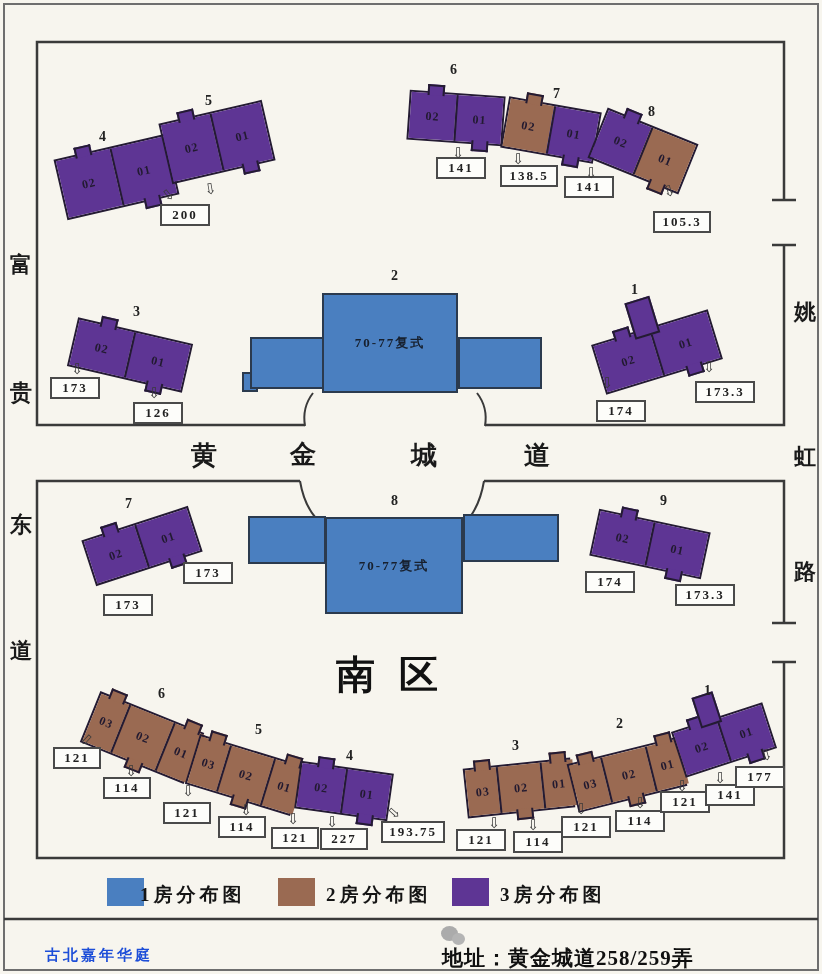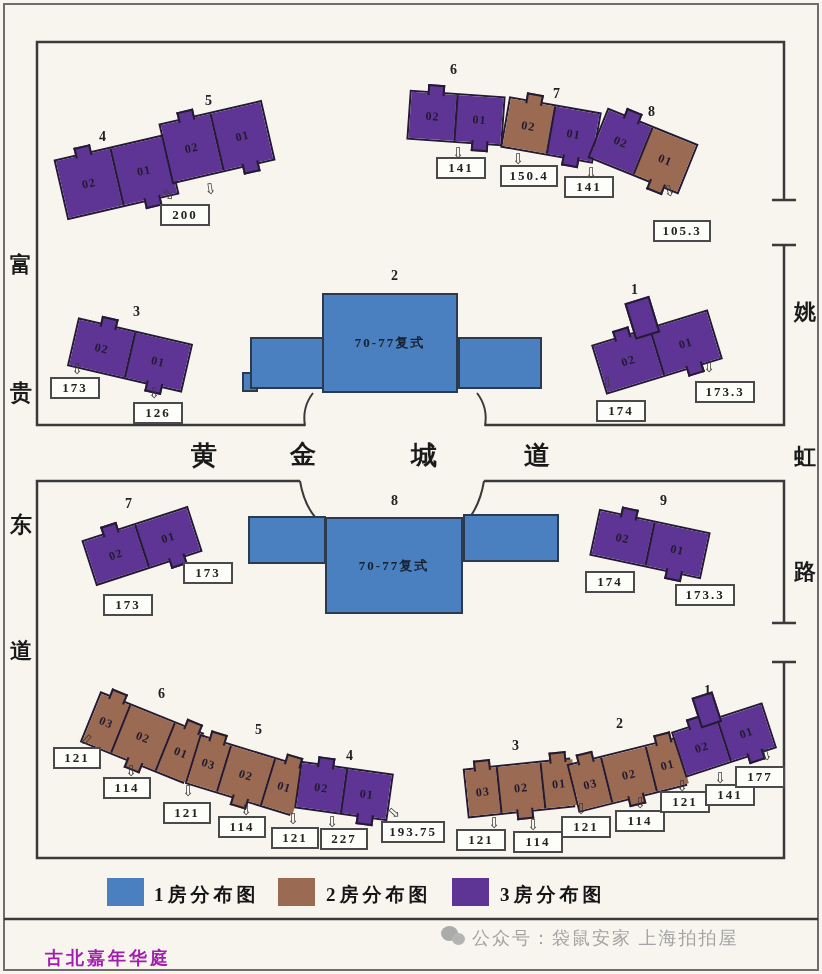--- a/index.html
+++ b/index.html
@@ -31,72 +31,73 @@
   .ztitle{position:absolute;font-weight:bold;color:#111;white-space:nowrap;}
   .ztitle.north{left:332px;top:204px;font-size:41px;letter-spacing:26px;}
   .ztitle.south{left:336px;top:648px;font-size:39px;letter-spacing:24px;}
   .schar{position:absolute;font-weight:bold;color:#1a1a1a;}
   .schar.mid{font-size:26px;}
   .schar.side{font-size:22px;}
   .legend{position:absolute;left:0;top:872px;width:822px;height:42px;}
   .legend .sw{position:absolute;width:37px;height:28px;top:6px;}
   .legend .ltext{position:absolute;top:10px;font-weight:bold;font-size:19px;letter-spacing:4px;color:#151515;}
   .bottombar{position:absolute;left:0;top:922px;width:822px;height:52px;}
-  .cname{position:absolute;left:45px;top:24px;font-weight:bold;font-size:18px;letter-spacing:3px;color:#a21caf;}
+  .cname{position:absolute;left:45px;top:24px;font-weight:bold;font-size:15px;letter-spacing:3px;color:#1d4ed8;}
   .addr{position:absolute;left:442px;top:22px;font-weight:bold;font-size:21px;letter-spacing:1px;color:#101010;}
   .wmark{position:absolute;left:472px;top:4px;font-size:18px;letter-spacing:2px;color:#a3a3a3;}
   .wicon{position:absolute;left:441px;top:4px;width:28px;height:22px;}
   .wicon .c1{position:absolute;left:0;top:0;width:17px;height:15px;border-radius:50%;background:#ababab;}
   .wicon .c2{position:absolute;left:11px;top:7px;width:13px;height:12px;border-radius:50%;background:#b4b4b4;}
 </style>
 </head>
 <body>
 
 <div id="diagram">
 
   <svg class="lines" width="822" height="974" viewBox="0 0 822 974">
     <rect x="4" y="4" width="814" height="966" fill="none" stroke="#6e6e6e" stroke-width="2"></rect>
     <path d="M784,200 V42 H37 V425 H305 M485,425 H784 V245 M772,200 H796 M772,245 H796" fill="none" stroke="#3a3a3a" stroke-width="2.5"></path>
     <path d="M305,426 C303,414 306,402 313,393 M485,426 C487,414 484,402 477,393" fill="none" stroke="#3a3a3a" stroke-width="2"></path>
     <path d="M784,623 V481 H484 M300,481 H37 V858 H784 V662 M772,623 H796 M772,662 H796" fill="none" stroke="#3a3a3a" stroke-width="2.5"></path>
     <path d="M300,481 C302,493 306,506 315,517 M484,481 C482,493 478,506 470,517" fill="none" stroke="#3a3a3a" stroke-width="2"></path>
     <path d="M4,919 H818" fill="none" stroke="#3a3a3a" stroke-width="2.5"></path>
   </svg>
 
+  <div class="ztitle south">南区</div>
 
   <div class="schar side" style="left:10px;top:250px;">富</div>
   <div class="schar side" style="left:10px;top:378px;">贵</div>
   <div class="schar side" style="left:10px;top:510px;">东</div>
   <div class="schar side" style="left:10px;top:636px;">道</div>
 
   <div class="schar mid" style="left:191px;top:438px;">黄</div>
   <div class="schar mid" style="left:290px;top:437px;">金</div>
   <div class="schar mid" style="left:411px;top:438px;">城</div>
   <div class="schar mid" style="left:524px;top:438px;">道</div>
 
   <div class="schar side" style="left:794px;top:297px;">姚</div>
   <div class="schar side" style="left:794px;top:442px;">虹</div>
   <div class="schar side" style="left:794px;top:557px;">路</div>
 
   <div class="legend">
     <div class="sw" style="left:107px;background:var(--room1);"></div>
-    <span class="ltext" style="left:154px;">1房分布图</span>
+    <span class="ltext" style="left:140px;">1房分布图</span>
     <div class="sw" style="left:278px;background:var(--room2);"></div>
     <span class="ltext" style="left:326px;text-align:center;">2房分布图</span>
     <div class="sw" style="left:452px;background:var(--room3);"></div>
     <span class="ltext" style="left:500px;">3房分布图</span>
   </div>
 
   <div class="bottombar">
     <span class="cname">古北嘉年华庭</span>
     <span class="wicon">
         <span class="c1"></span>
         <span class="c2"></span>
       </span>
-    <span class="wmark">公众号：袋鼠安家 上海拍拍屋</span>
+    <span class="addr">地址：黄金城道258/259弄</span>
   </div>
 
 <div class="bldg" style="left: 59px; top: 146px; width: 115px; height: 62px; transform: rotate(-13deg);">
       <div class="unit" style="flex: 1 1 0px; background: var(--room3);">
         <span>02</span>
       </div>
       <div class="unit" style="flex: 1 1 0px; background: var(--room3);">
         <span>01</span>
       </div>
     </div>
@@ -249,23 +250,23 @@
         <span>02</span>
       </div>
       <div class="unit" style="flex: 1 1 0px; background: var(--room3);">
         <span>01</span>
       </div>
       <div class="stem" style="left: 28px; top: -28px; width: 22px; height: 32px;"></div>
     </div>
     <div class="bnum" style="left: 704px; top: 683px;">1</div>
     <div class="abox" style="left: 160px; top: 204px; width: 46px;">200</div>
     <div class="abox" style="left: 436px; top: 157px; width: 46px;">141</div>
-    <div class="abox" style="left: 500px; top: 165px; width: 54px;">150.4</div>
+    <div class="abox" style="left: 500px; top: 165px; width: 54px;">138.5</div>
     <div class="abox" style="left: 564px; top: 176px; width: 46px;">141</div>
-    <div class="abox" style="left: 653px; top: 220px; width: 54px;">105.3</div>
+    <div class="abox" style="left: 653px; top: 211px; width: 54px;">105.3</div>
     <div class="abox" style="left: 50px; top: 377px; width: 46px;">173</div>
     <div class="abox" style="left: 133px; top: 402px; width: 46px;">126</div>
     <div class="abox" style="left: 596px; top: 400px; width: 46px;">174</div>
     <div class="abox" style="left: 695px; top: 381px; width: 56px;">173.3</div>
     <div class="abox" style="left: 183px; top: 562px; width: 46px;">173</div>
     <div class="abox" style="left: 103px; top: 594px; width: 46px;">173</div>
     <div class="abox" style="left: 585px; top: 571px; width: 46px;">174</div>
     <div class="abox" style="left: 675px; top: 584px; width: 56px;">173.3</div>
     <div class="abox" style="left: 53px; top: 747px; width: 44px;">121</div>
     <div class="abox" style="left: 103px; top: 777px; width: 44px;">114</div>

